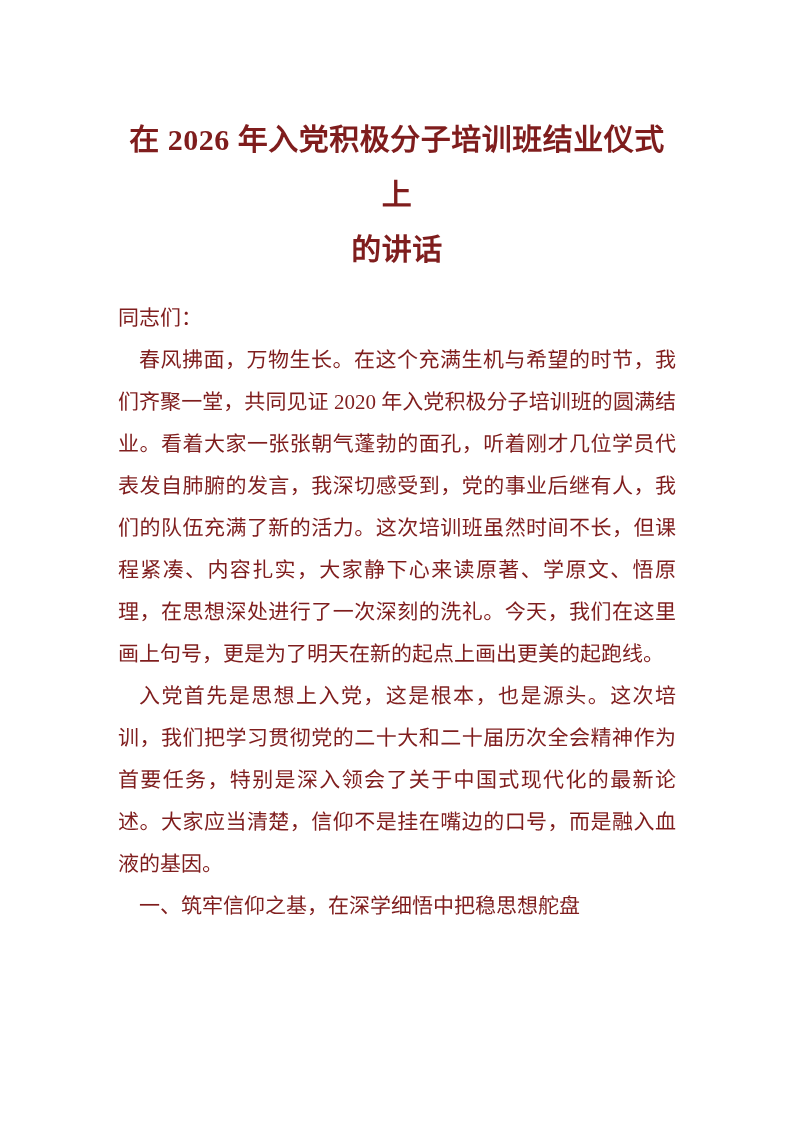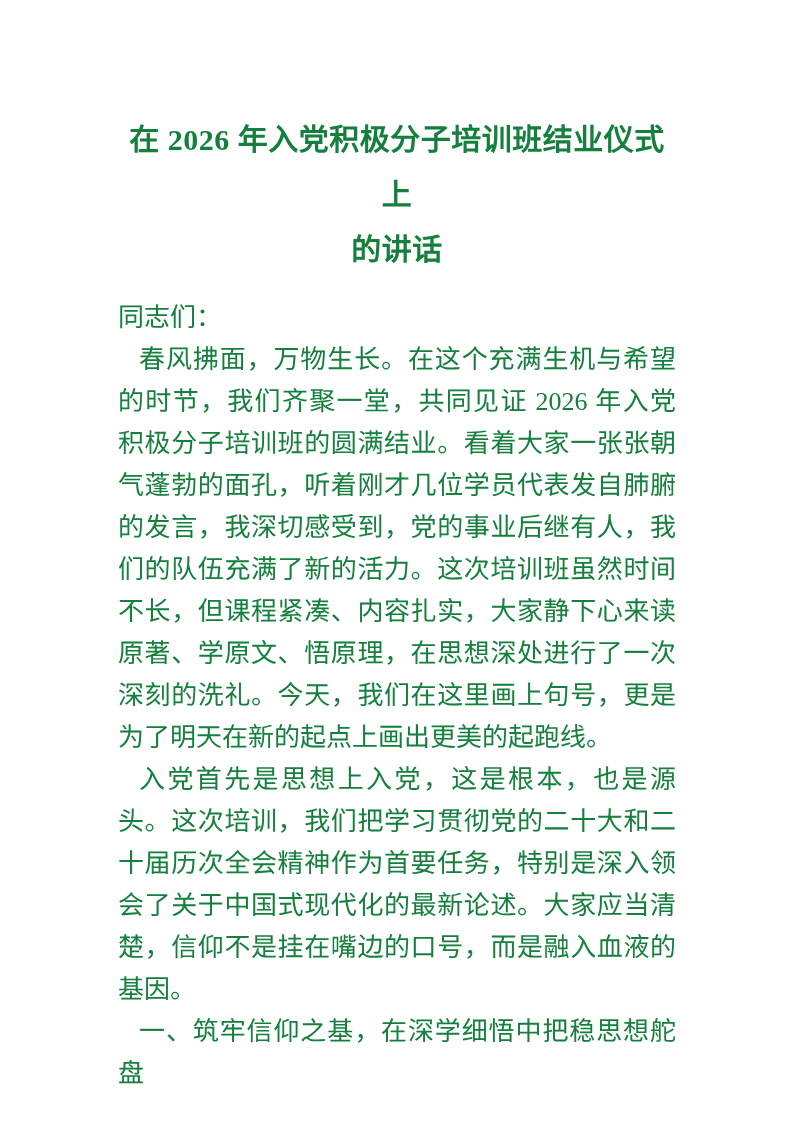--- a/index.html
+++ b/index.html
@@ -6,40 +6,40 @@
     margin: 0;
     padding: 0;
     background: #ffffff;
   }
   .page {
     position: relative;
     width: 793px;
     height: 1122px;
     margin: 0 auto;
     background: #ffffff;
-    color: #15803d;
+    color: #7f1d1d;
     box-sizing: border-box;
     padding: 112px 117px 4px 118px;
     overflow: hidden;
     font-family: "Liberation Serif", "DejaVu Serif", serif;
   }
   .doc-title {
     margin: 0;
     font-size: 30px;
     line-height: 55px;
     font-weight: bold;
     text-align: center;
     letter-spacing: 0.5px;
   }
   .title-line {
     display: block;
   }
   .doc-body {
     margin-top: 20px;
-    font-size: 26px;
+    font-size: 21px;
     line-height: 42px;
     text-align: justify;
     text-justify: inter-character;
   }
   .doc-body p {
     margin: 0;
     padding: 0;
     text-indent: 21px;
     word-break: normal;
     overflow-wrap: break-word;
@@ -53,20 +53,20 @@
 
 <div class="page">
   <h1 class="doc-title">
     <span class="title-line">在 2026 年入党积极分子培训班结业仪式上</span>
     <span class="title-line">的讲话</span>
   </h1>
 
   <div class="doc-body">
     <p class="no-indent">同志们：</p>
 
-    <p>春风拂面，万物生长。在这个充满生机与希望的时节，我们齐聚一堂，共同见证 2026 年入党积极分子培训班的圆满结业。看着大家一张张朝气蓬勃的面孔，听着刚才几位学员代表发自肺腑的发言，我深切感受到，党的事业后继有人，我们的队伍充满了新的活力。这次培训班虽然时间不长，但课程紧凑、内容扎实，大家静下心来读原著、学原文、悟原理，在思想深处进行了一次深刻的洗礼。今天，我们在这里画上句号，更是为了明天在新的起点上画出更美的起跑线。</p>
+    <p>春风拂面，万物生长。在这个充满生机与希望的时节，我们齐聚一堂，共同见证 2020 年入党积极分子培训班的圆满结业。看着大家一张张朝气蓬勃的面孔，听着刚才几位学员代表发自肺腑的发言，我深切感受到，党的事业后继有人，我们的队伍充满了新的活力。这次培训班虽然时间不长，但课程紧凑、内容扎实，大家静下心来读原著、学原文、悟原理，在思想深处进行了一次深刻的洗礼。今天，我们在这里画上句号，更是为了明天在新的起点上画出更美的起跑线。</p>
 
     <p>入党首先是思想上入党，这是根本，也是源头。这次培训，我们把学习贯彻党的二十大和二十届历次全会精神作为首要任务，特别是深入领会了关于中国式现代化的最新论述。大家应当清楚，信仰不是挂在嘴边的口号，而是融入血液的基因。</p>
 
     <p>一、筑牢信仰之基，在深学细悟中把稳思想舵盘</p>
 
   </div>
 </div>
 
 </body></html>

